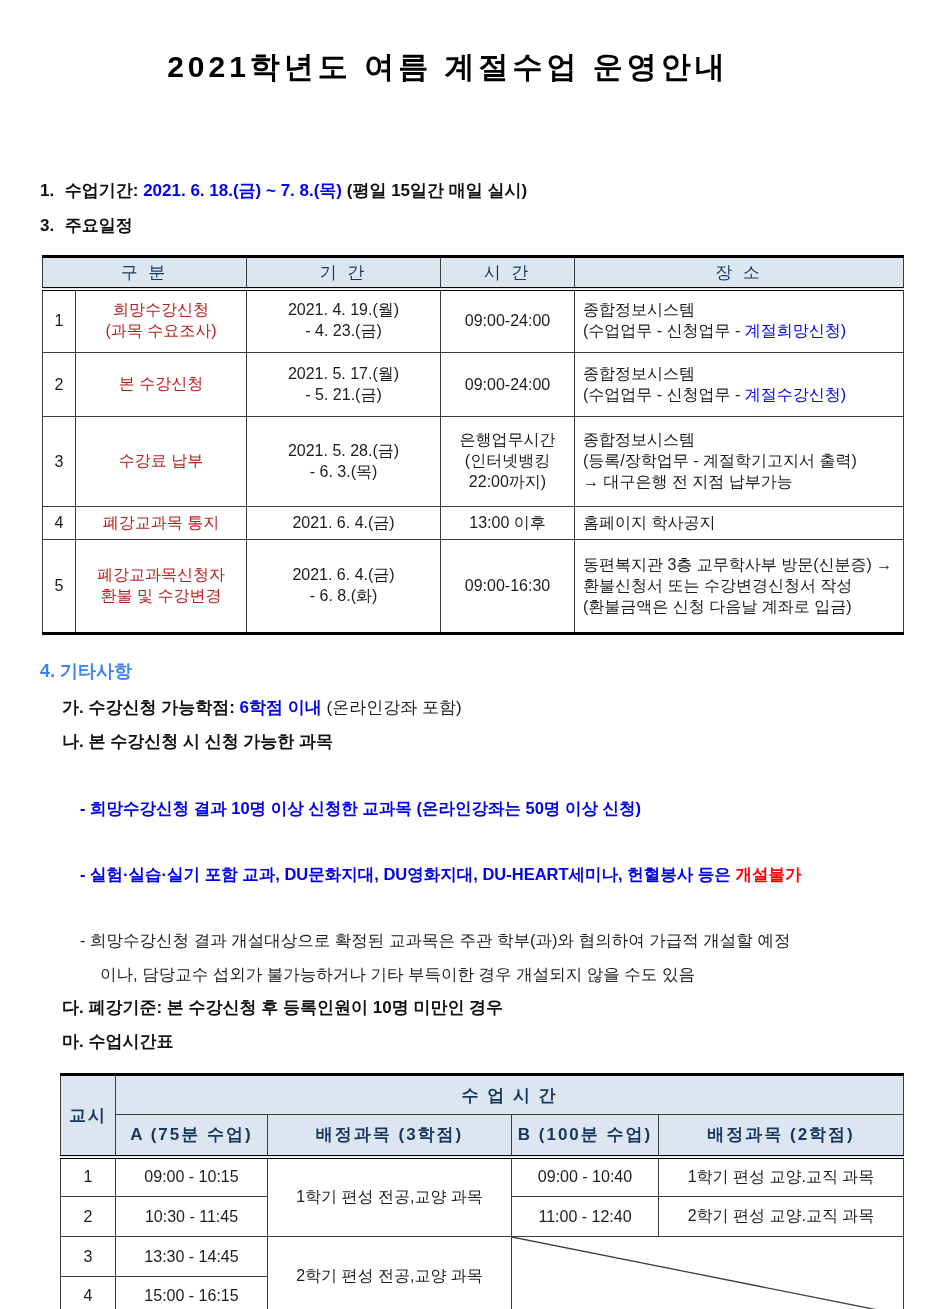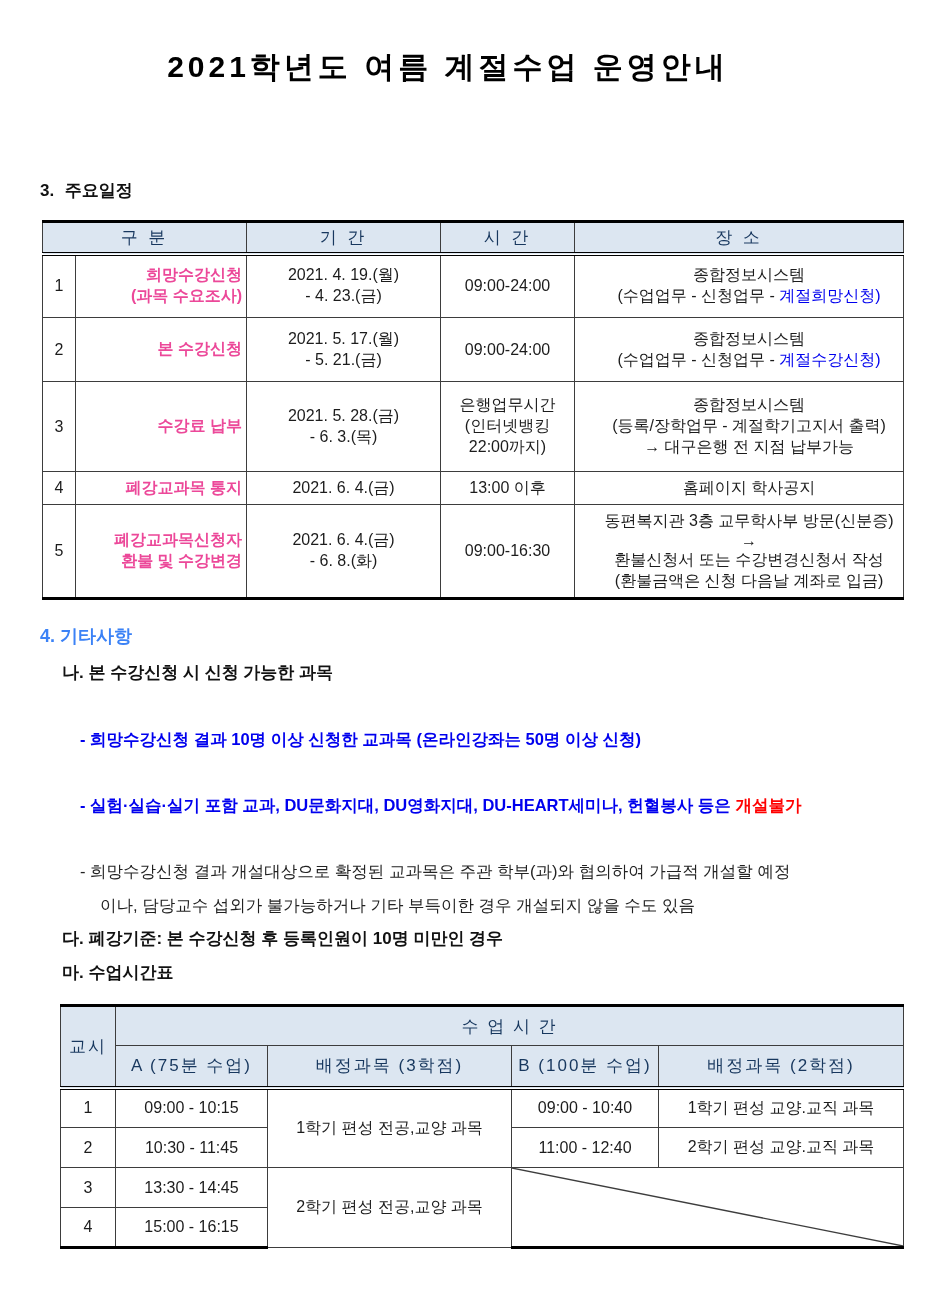--- a/index.html
+++ b/index.html
@@ -43,58 +43,64 @@
   .sched{margin:18px 0 0 42px;width:861px;font-size:16px;}
   .sched th{
     background:var(--hdr-bg);color:var(--hdr-text);
     font-size:17px;font-weight:400;letter-spacing:3px;
     height:32px;
     border-top:3px solid #000;
     border-bottom:4px double #000;
   }
   .sched td{padding:2px 4px;}
   .sched .no{text-align:center;font-weight:400;}
-  .sched .cat{text-align:right;font-weight:700;color:#ec4899;}
+  .sched .cat{text-align:center;font-weight:400;color:#b91c1c;}
   .sched .per,.sched .tim{text-align:center;font-weight:400;}
-  .sched .pla{text-align:center;padding-left:24px;font-weight:400;}
+  .sched .pla{text-align:left;padding-left:8px;font-weight:400;}
   .sched tr.last td{border-bottom:3px solid #000;}
   .preline{white-space:pre-line;}
   .link{color:var(--blue);font-weight:400;}
 
   
   .others{margin:24px 0 0 40px;}
   .others .h4{font-size:18px;font-weight:800;color:#3b82f6;margin-bottom:14px;}
   .others p{font-size:17px;line-height:22px;margin:0 0 12px;font-weight:700;color:#111;}
   .others .lv1{margin-left:22px;}
   .others .lv2{margin-left:40px;font-size:16.5px;margin-top:44px;}
   .others .lv2b{margin-left:60px;font-size:16.5px;}
   .others .plain{font-weight:400;color:#222;}
 
   
   .tt{margin:20px 0 0 60px;width:843px;font-size:16px;}
   .tt th{
     background:var(--hdr-bg);color:var(--hdr-text);
-    font-weight:400;font-size:17px;letter-spacing:2px;
+    font-weight:700;font-size:17px;letter-spacing:2px;
   }
   .tt thead tr.r1 th{height:40px;border-top:3px solid #000;}
   .tt thead tr.r2 th{height:42px;border-bottom:4px double #000;}
   .tt th.corner{border-top:3px solid #000;border-bottom:4px double #000;}
   .tt td{height:40px;text-align:center;font-weight:400;padding:2px 4px;}
   .tt tr.lastrow td{border-bottom:3px solid #000;}
   .tt td.diag{position:relative;padding:0;border-bottom:3px solid #000;}
   .tt td.diag svg{position:absolute;inset:0;width:100%;height:100%;display:block;}
 </style>
 </head>
 <body>
 
 <div class="page">
 
   <div class="title">2021학년도 여름 계절수업 운영안내</div>
 
   <div class="intro">
+    <p>
+      <span class="num">1.</span>
+      <span>수업기간:</span>
+      <span class="blue">2021. 6. 18.(금) ~ 7. 8.(목)</span>
+      <span>(평일 15일간 매일 실시)</span>
+    </p>
     <p>
       <span class="num">3.</span>
       <span>주요일정</span>
     </p>
   </div>
 
   <table class="sched">
     <colgroup>
       <col style="width:33px">
         <col style="width:171px">
@@ -163,20 +169,26 @@
         <td class="pla preline">동편복지관 3층 교무학사부 방문(신분증) →
 환불신청서 또는 수강변경신청서 작성
 (환불금액은 신청 다음날 계좌로 입금)</td>
       </tr>
     </tbody>
   </table>
 
   <div class="others">
     <div class="h4">4. 기타사항</div>
 
+    <p class="lv1">
+      <span>가.</span>
+      <span>수강신청 가능학점:</span>
+      <span class="blue">6학점 이내</span>
+      <span class="plain">(온라인강좌 포함)</span>
+    </p>
 
     <p class="lv1">
       <span>나.</span>
       <span>본 수강신청 시 신청 가능한 과목</span>
     </p>
 
     <p class="lv2">
       <span class="blue">- 희망수강신청 결과 10명 이상 신청한 교과목 (온라인강좌는 50명 이상 신청)</span>
     </p>
 

